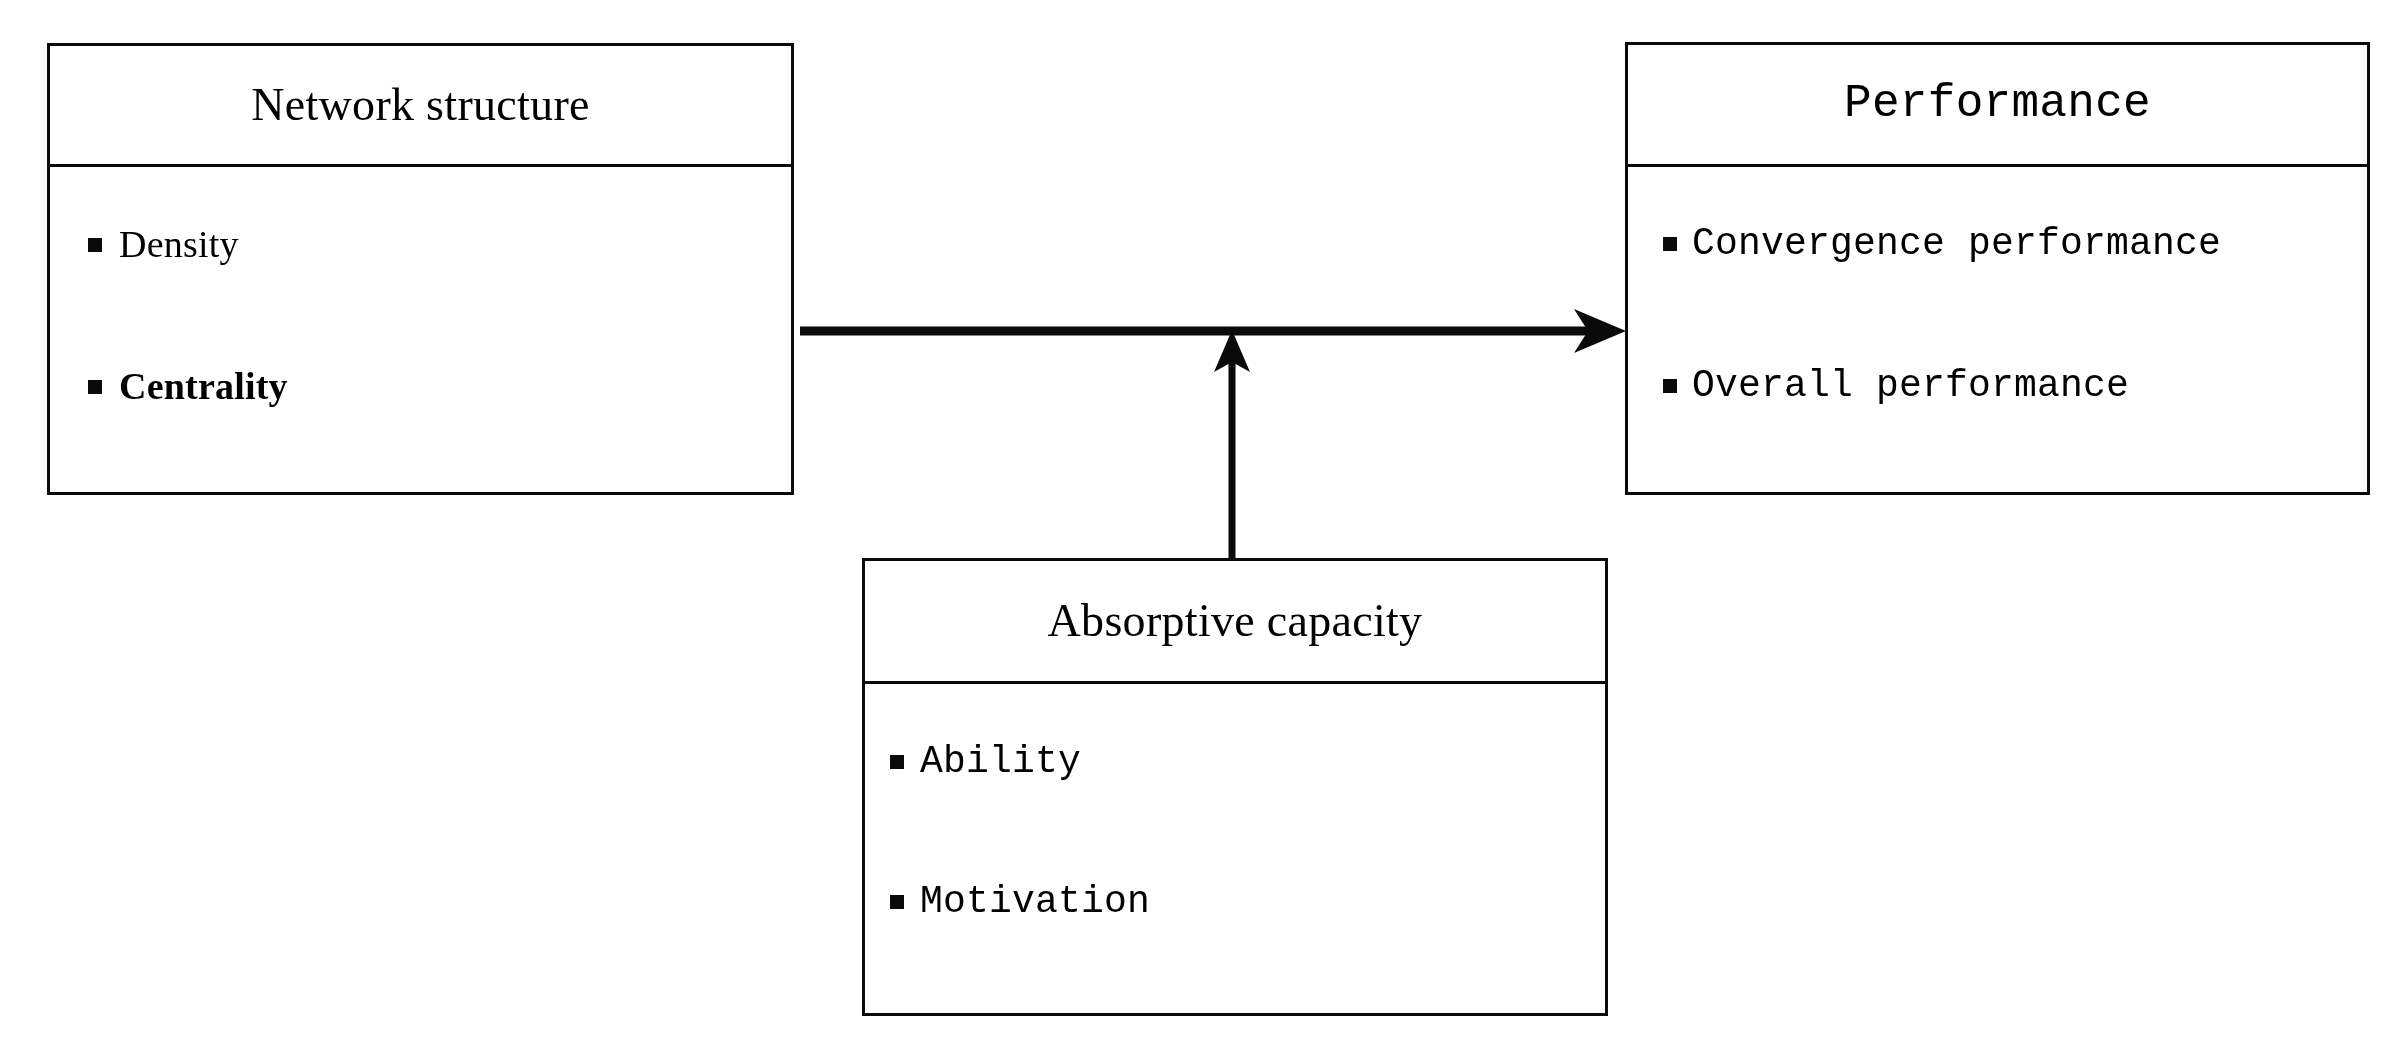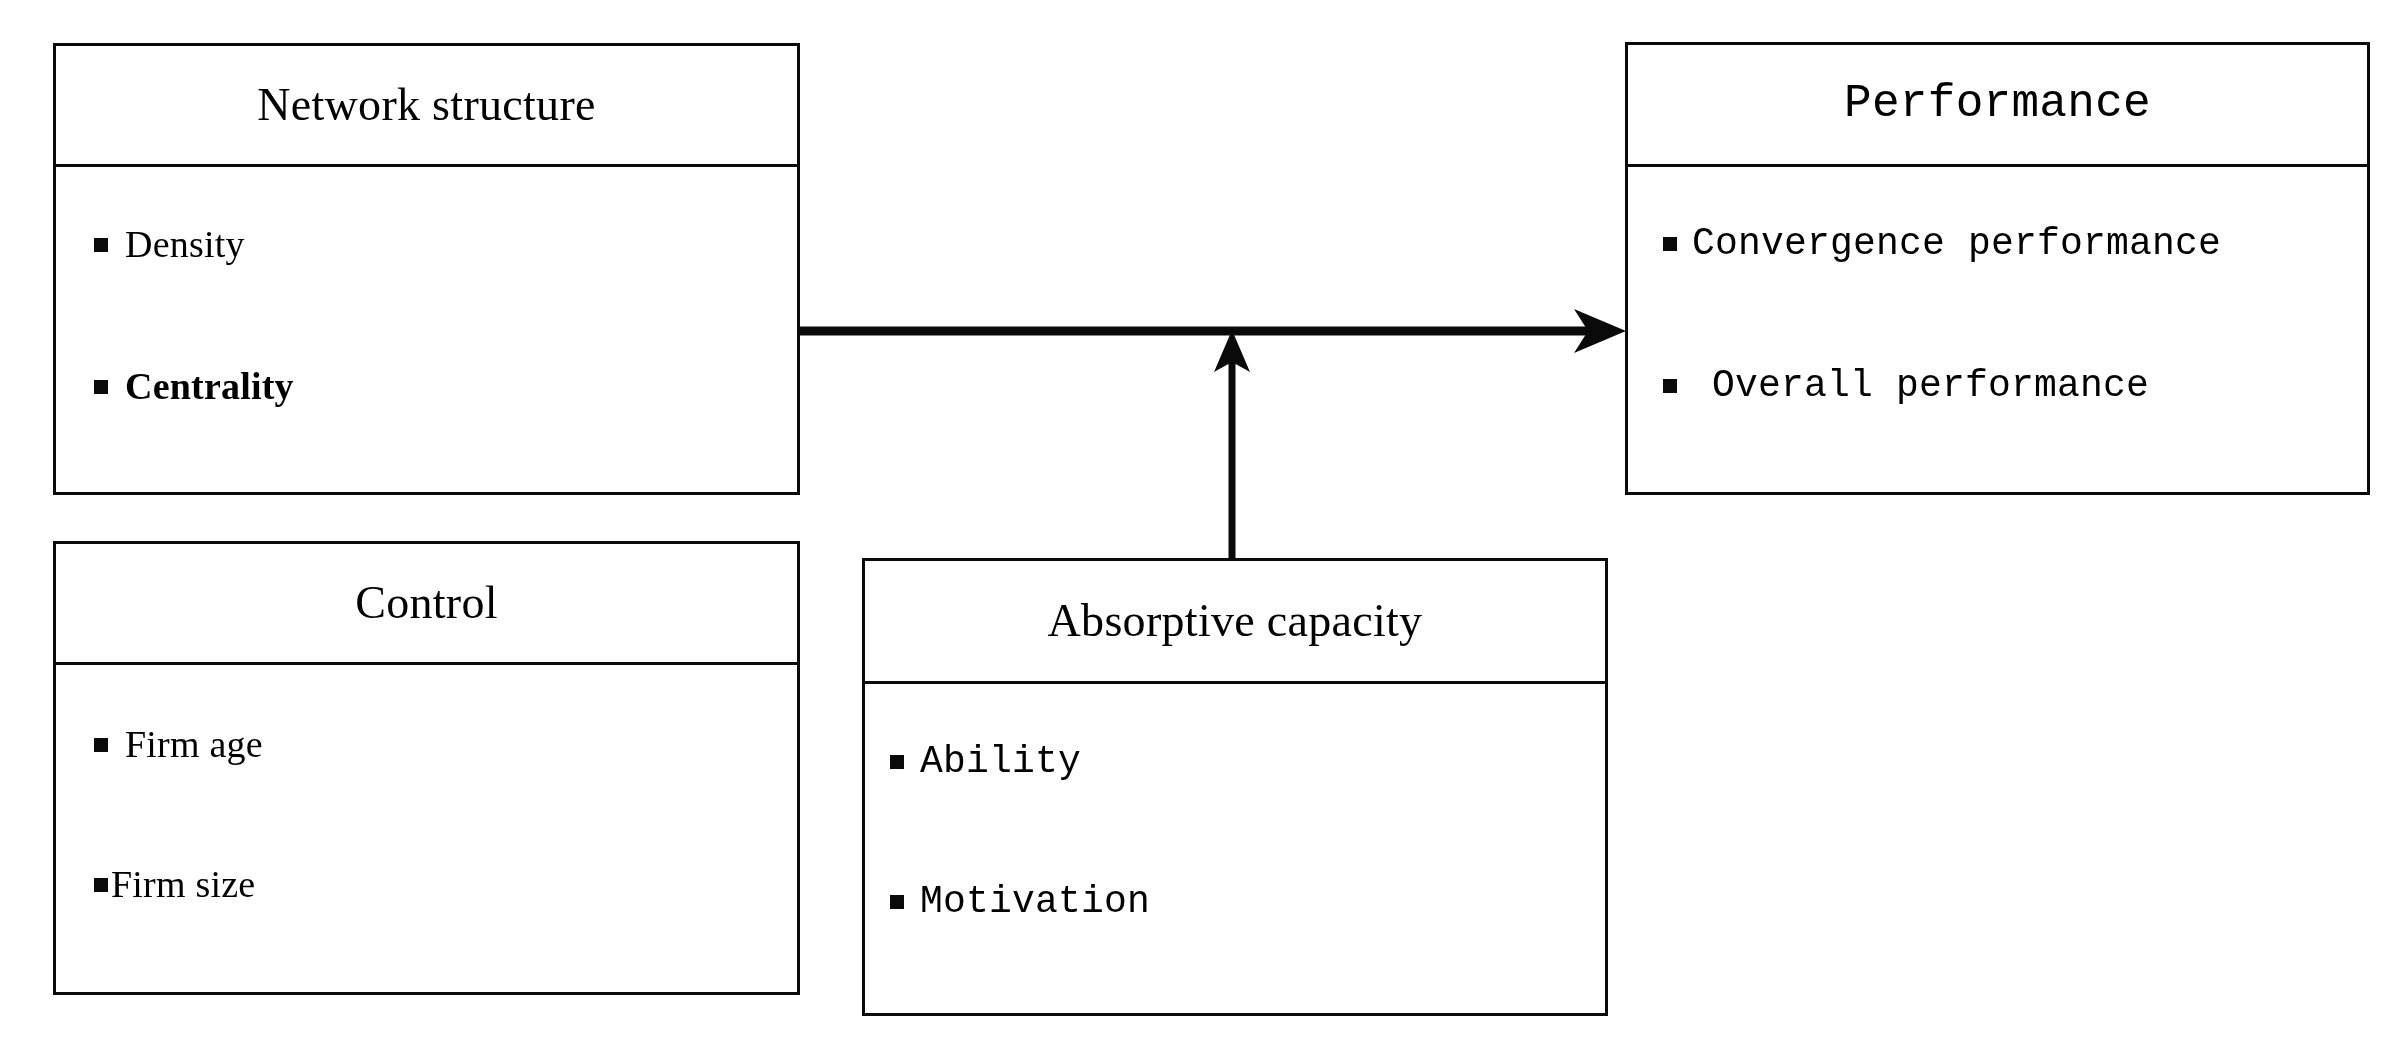--- a/index.html
+++ b/index.html
@@ -57,21 +57,21 @@
     background: #0a0a0a;
     flex: 0 0 auto;
   }
   .bullet-text {
     font-size: 38px;
     line-height: 1.05;
     letter-spacing: 0.2px;
   }
 
   
-  #box-network  { left: 53px;  top: 43px;  width: 747px;  height: 452px; }
+  #box-network  { left: 47px;  top: 43px;  width: 747px;  height: 452px; }
   #box-network  > .node-header { height: 121px; }
   #box-performance { left: 1625px; top: 42px; width: 745px; height: 453px; font-family: Liberation Mono, monospace; }
   #box-performance > .node-header { height: 122px; }
   #box-control  { left: 53px;  top: 541px; width: 747px; height: 454px; }
   #box-control  > .node-header { height: 121px; }
   #box-absorptive { left: 862px; top: 558px; width: 746px; height: 458px; }
   #box-absorptive > .node-header { height: 123px; }
 
   
   #connectors {
@@ -105,42 +105,27 @@
 
   <div class="node-box" id="box-performance">
     <div class="node-header">
       <span class="node-title">Performance</span>
     </div>
     <div class="node-body">
       <div class="bullet-row" style="left:35px; top:57px;">
         <span class="bullet-mark"></span>
         <span class="bullet-text" style="margin-left:15px;">Convergence performance</span>
       </div>
-      <div class="bullet-row" style="left:35px; top:199px;gap:20px;">
+      <div class="bullet-row" style="left:35px; top:199px;">
         <span class="bullet-mark"></span>
         <span class="bullet-text" style="margin-left:15px;">Overall performance</span>
       </div>
     </div>
   </div>
 
-  <div class="node-box" id="box-control">
-    <div class="node-header">
-      <span class="node-title">Control</span>
-    </div>
-    <div class="node-body">
-      <div class="bullet-row" style="left:38px; top:60px;">
-        <span class="bullet-mark"></span>
-        <span class="bullet-text" style="margin-left:17px;">Firm age</span>
-      </div>
-      <div class="bullet-row" style="left:38px; top:200px;">
-        <span class="bullet-mark"></span>
-        <span class="bullet-text" style="margin-left:3px;">Firm size</span>
-      </div>
-    </div>
-  </div>
 
   <div class="node-box" id="box-absorptive">
     <div class="node-header">
       <span class="node-title">Absorptive capacity</span>
     </div>
     <div class="node-body">
       <div class="bullet-row" style="left:25px; top:58px;font-family:Liberation Mono, monospace;">
         <span class="bullet-mark"></span>
         <span class="bullet-text" style="margin-left:16px;">Ability</span>
       </div>

